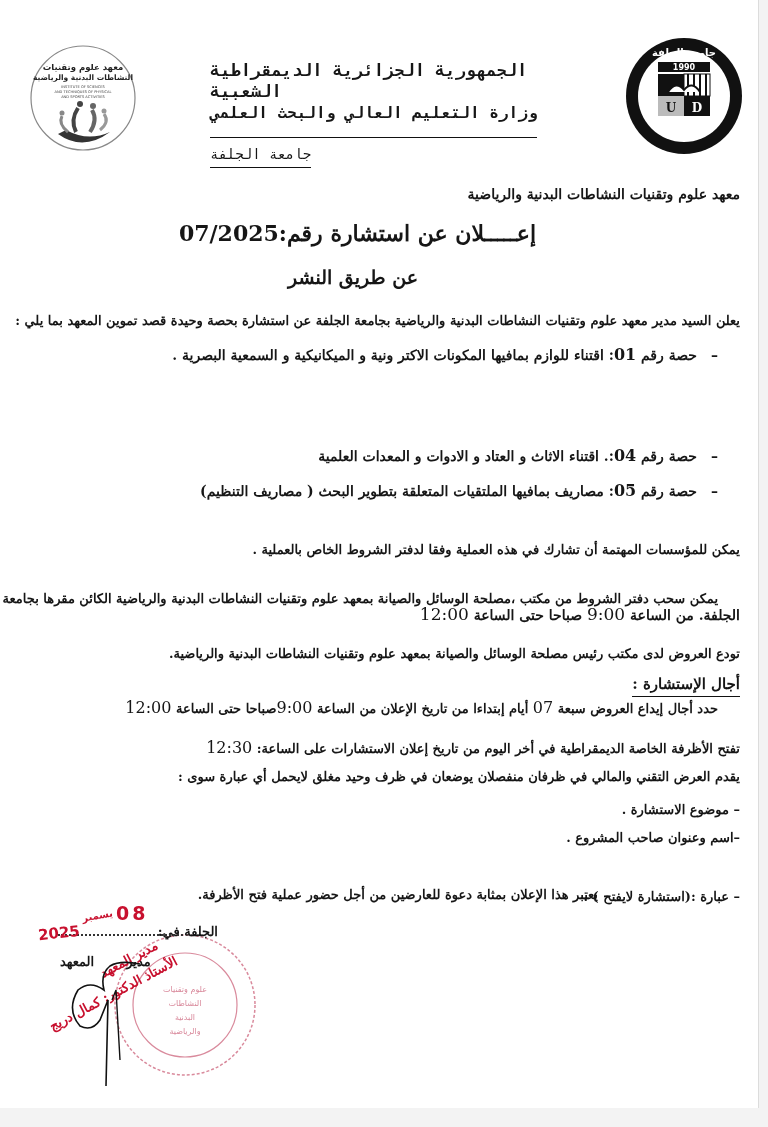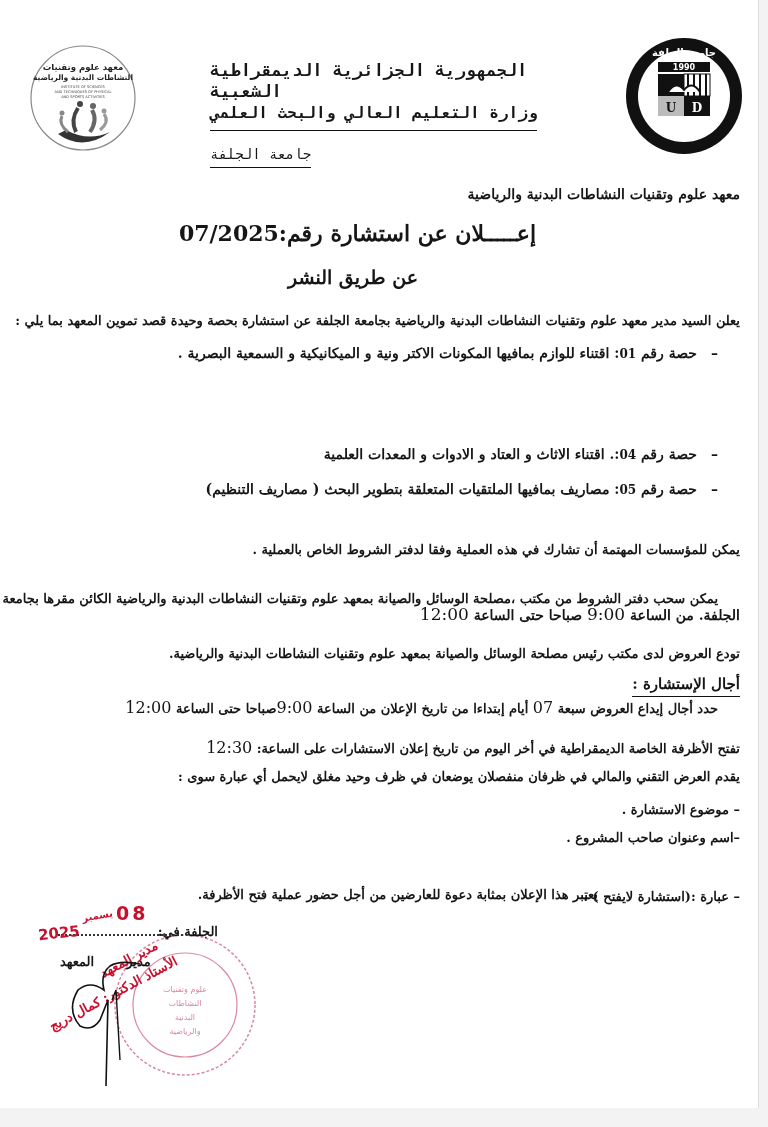--- a/index.html
+++ b/index.html
@@ -19,41 +19,41 @@
   .abs { position: absolute; }
   .rtl { direction: rtl; unicode-bidi: plaintext; }
 
   
   .hdr-line {
     position: absolute; left: 210px; width: 360px; text-align: left;
     direction: rtl; font-family: Liberation Mono, monospace; font-weight: bold;
   }
   .hdr1 { top: 60px; font-size: 17px; }
   .hdr2 { top: 103px; font-size: 16px; }
-  .hdr2 span { border-bottom: 1.5px solid #111; padding-bottom: 7px; }
+  .hdr2 span { border-bottom: 1.5px solid #111; padding-bottom: 14px; }
   .hdr3 { top: 146px; font-size: 14px; font-weight: normal; }
   .hdr3 span { border-bottom: 1.5px solid #111; padding-bottom: 4px; }
 
   
   .logo-right { left: 624px; top: 36px; width: 120px; height: 120px; }
   .logo-left { left: 18px; top: 36px; width: 130px; height: 130px; }
 
   .inst { right: 18px; top: 186px; font-size: 14px; font-weight: bold; }
   .title {
     right: 222px; top: 220px; font-size: 22px; font-weight: bold;
     direction: rtl;
   }
   .subtitle { right: 340px; top: 266px; font-size: 19px; font-weight: bold; }
 
   .para { font-size: 13px; font-weight: bold; line-height: 1; }
   .intro { right: 18px; top: 314px; }
 
   .lot { right: 40px; font-size: 14px; font-weight: bold; }
   .lot .dash { margin-left: 14px; }
-  .lot .num { font-size: 12px; margin-top: 19px; }
+  .lot .num { font-size: 16px; margin-top: 19px; }
   .lot1 { top: 345px; }
   .lot2 { top: 377px; }
   .lot3 { top: 410px; }
   .lot4 { top: 446px; }
   .lot5 { top: 481px; }
 
   .p1 { right: 18px; top: 543px; }
   .p2 { right: 40px; top: 592px; }
   .p3 { right: 18px; top: 606px; font-size: 14px; }
   .p3 .big { font-size: 17px; font-weight: normal; }

